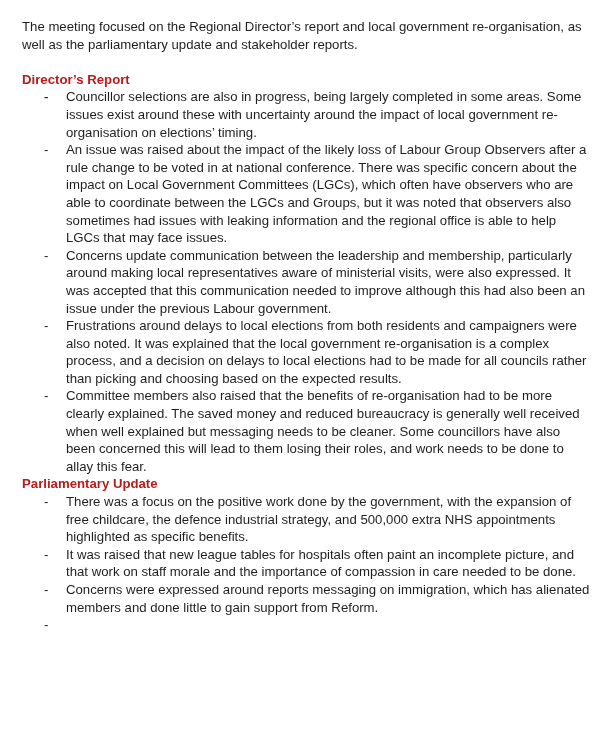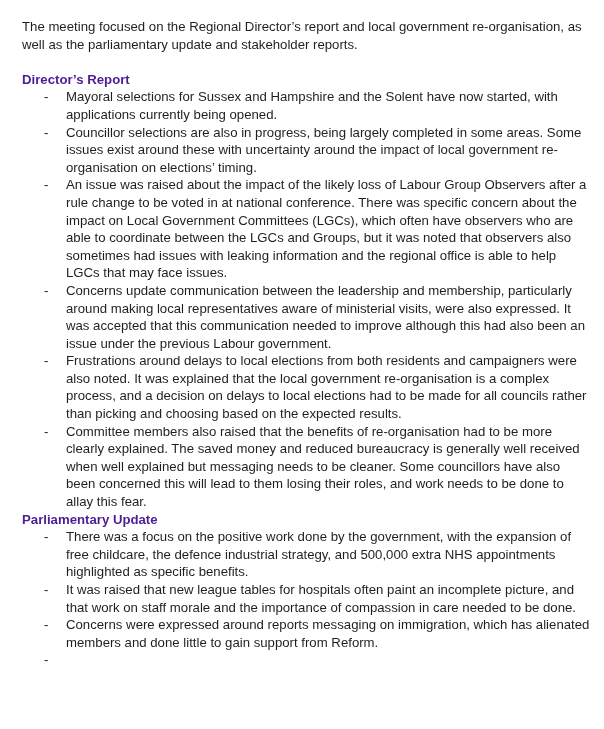--- a/index.html
+++ b/index.html
@@ -21,21 +21,21 @@
       left: 22px;
       top: 18px;
       width: 570px;
     }
     .intro {
       margin: 0 0 17.6px 0;
     }
     .section-heading {
       font-weight: bold;
       margin: 0;
-      color: #4c1d95;
+      color: #b91c1c;
     }
     ul.bullets {
       list-style: none;
       margin: 0;
       padding: 0;
     }
     ul.bullets li {
       position: relative;
       padding-left: 44px;
     }
@@ -47,21 +47,21 @@
   </style>
 </head>
 <body>
 
 <div class="doc">
   <p class="intro">The meeting focused on the Regional Director’s report and local government re-organisation, as well as the parliamentary update and stakeholder reports.</p>
 
   <div>
     <p class="section-heading">Director’s Report</p>
     <ul class="bullets">
-      <li><span class="dash">-</span><span>Mayoral selections for Sussex and Hampshire and the Solent have now started, with applications currently being opened.</span></li>
+      <li><span class="dash">-</span></li>
       <li><span class="dash">-</span><span>Councillor selections are also in progress, being largely completed in some areas. Some issues exist around these with uncertainty around the impact of local government re-organisation on elections’ timing.</span></li>
       <li><span class="dash">-</span><span>An issue was raised about the impact of the likely loss of Labour Group Observers after a rule change to be voted in at national conference. There was specific concern about the impact on Local Government Committees (LGCs), which often have observers who are able to coordinate between the LGCs and Groups, but it was noted that observers also sometimes had issues with leaking information and the regional office is able to help LGCs that may face issues.</span></li>
       <li><span class="dash">-</span><span>Concerns update communication between the leadership and membership, particularly around making local representatives aware of ministerial visits, were also expressed. It was accepted that this communication needed to improve although this had also been an issue under the previous Labour government.</span></li>
       <li><span class="dash">-</span><span>Frustrations around delays to local elections from both residents and campaigners were also noted. It was explained that the local government re-organisation is a complex process, and a decision on delays to local elections had to be made for all councils rather than picking and choosing based on the expected results.</span></li>
       <li><span class="dash">-</span><span>Committee members also raised that the benefits of re-organisation had to be more clearly explained. The saved money and reduced bureaucracy is generally well received when well explained but messaging needs to be cleaner. Some councillors have also been concerned this will lead to them losing their roles, and work needs to be done to allay this fear.</span></li>
     </ul>
   </div>
 
   <div>
     <p class="section-heading">Parliamentary Update</p>

